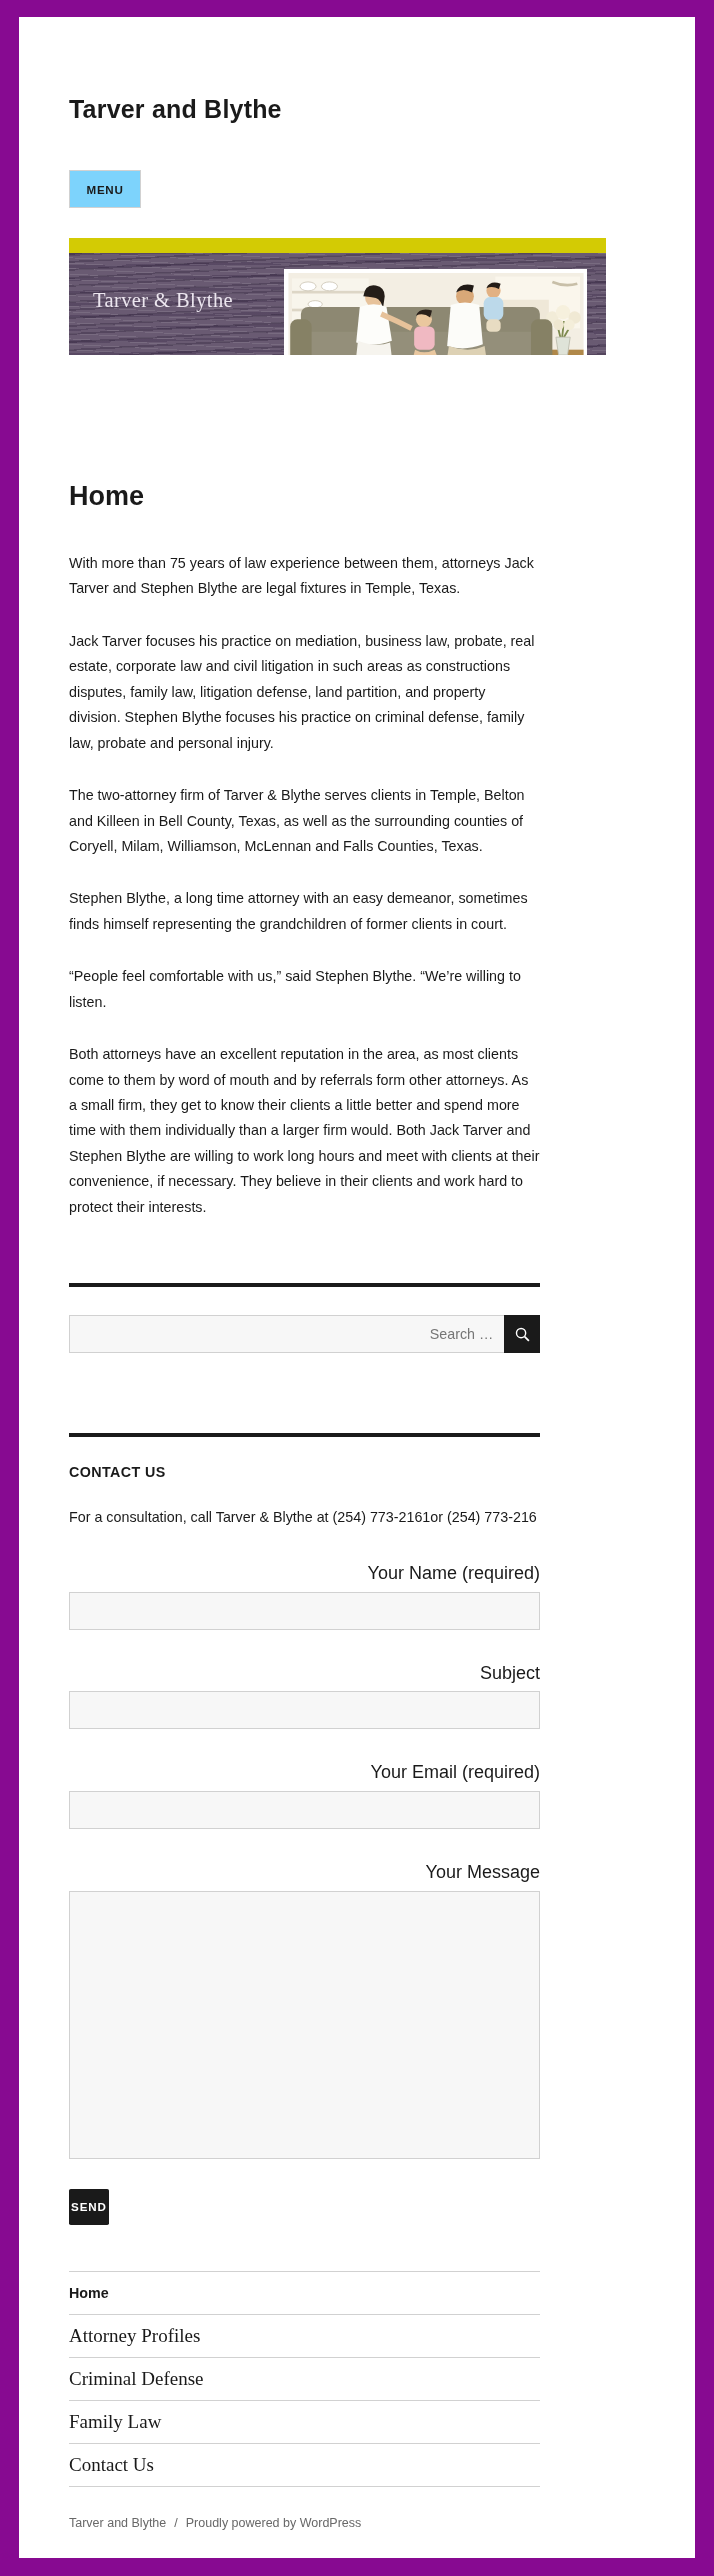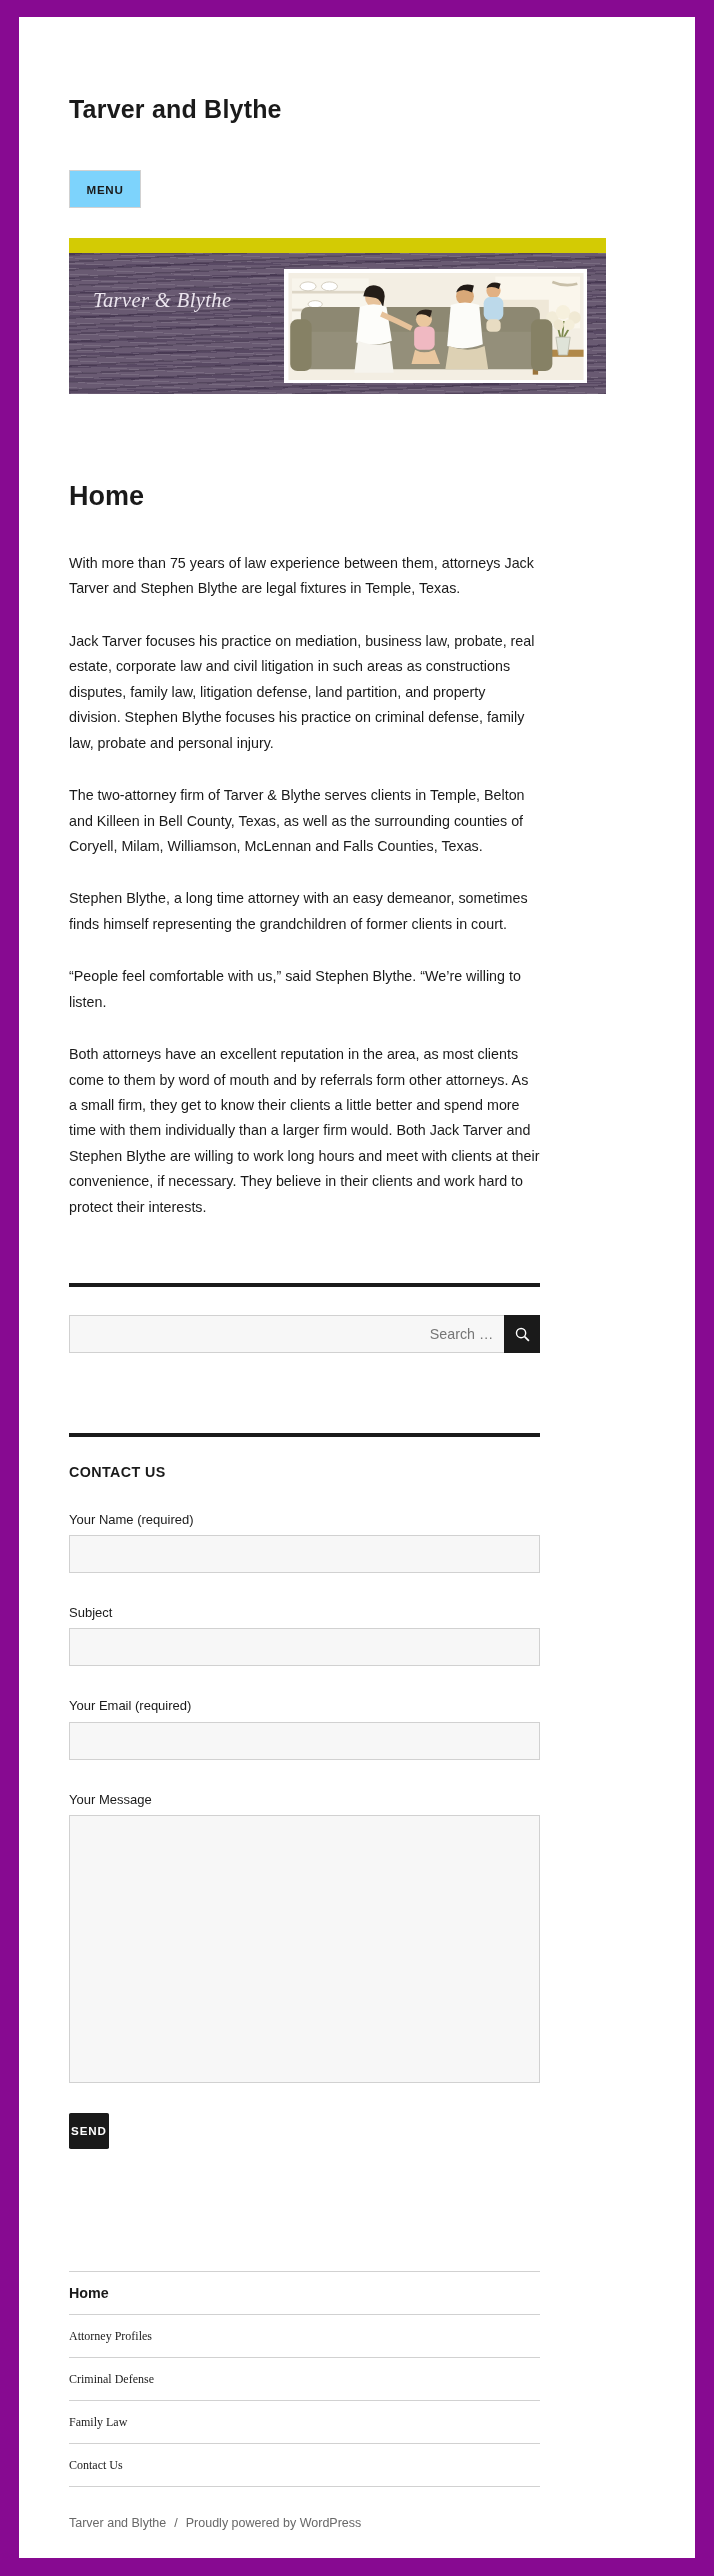--- a/index.html
+++ b/index.html
@@ -12,26 +12,25 @@
   .abs { position:absolute; }
 
   
   .site-title { left:50px; top:77px; font-size:25px; font-weight:bold; line-height:1.25; letter-spacing:0.2px; }
   .menu-btn { left:50px; top:153px; width:72px; height:38px; background:#7dd3fc; border:0.9px solid #d1d1d1;
     font-family:"Liberation Sans",sans-serif; font-size:11.6px; font-weight:bold; letter-spacing:0.7px; color:#1a1a1a; cursor:pointer; }
 
   
   .banner { left:50px; top:221px; width:537px; height:156px; }
   .banner-yellow { height:15px; background:#d3cb04; }
-  .banner-body { position:relative; height:141px; background-color:#695a72; overflow:hidden;
+  .banner-body { position:relative; height:102px; background-color:#695a72; overflow:hidden;
     background-image:
       repeating-linear-gradient(177deg, rgba(30,18,42,.28) 0 1.8px, rgba(0,0,0,0) 1.8px 8px),
       repeating-linear-gradient(183deg, rgba(255,255,255,.10) 0 0.9px, rgba(0,0,0,0) 0.9px 5.4px),
       repeating-linear-gradient(179deg, rgba(58,42,72,.35) 0 2.7px, rgba(0,0,0,0) 2.7px 12.5px);
-    font-style: italic;
   }
   .banner-title { position:absolute; left:24px; top:36px; font-family:"Liberation Serif", serif;
     font-size:20.5px; color:#ece6ef; font-weight:normal; letter-spacing:0.4px; }
   .banner-photo { position:absolute; left:215px; top:16px; width:303px; height:114px; background:#fff; padding:3.6px; }
   .banner-photo svg { display:block; width:296px; height:107px; }
 
   
   .page-title { left:50px; top:463px; font-size:27px; font-weight:bold; line-height:1.2; }
   .content { left:50px; top:534px; width:471px; font-size:14.3px; line-height:1.78; }
   .content p { margin-bottom:27px; }
@@ -42,32 +41,32 @@
   .widget-contact { top:1416px; }
   .search-form { margin-top:28px; display:flex; }
   .search-input { flex:1; height:38px; background:#f7f7f7; border:0.9px solid #d1d1d1; border-right:0;
     padding:0 10.7px; font-family:Liberation Sans, sans-serif; font-size:14.3px; color:#1a1a1a;text-align:right; }
   .search-input::placeholder { color:#767676; opacity:1; }
   .search-btn { width:36px; height:38px; background:#1a1a1a; border:0; cursor:pointer;
     display:flex; align-items:center; justify-content:center; }
   .widget-title { margin-top:27px; font-size:14.3px; font-weight:bold; letter-spacing:0.4px; }
   .contact-intro { margin-top:25px; font-size:14.3px; line-height:1.75; white-space:nowrap; }
   .form-group { margin-top:32px; }
-  .form-group label { display:block; font-size:13px; line-height:1.3; margin-bottom:6.3px; }
+  .form-group label { display:block; font-size:18px; line-height:1.3; margin-bottom:6.3px;text-align:right; }
   .text-field { width:100%; height:38px; background:#f7f7f7; border:0.9px solid #d1d1d1; padding:0 9px;
     font-family:"Liberation Sans",sans-serif; font-size:14.3px; color:#1a1a1a; }
   .textarea-field { width:100%; height:268px; background:#f7f7f7; border:0.9px solid #d1d1d1; padding:7.1px 9px;
     font-family:"Liberation Sans",sans-serif; font-size:14.3px; color:#1a1a1a; resize:none; }
   .send-btn { margin-top:27px; height:36px; padding:0 2px; background:#1a1a1a; color:#fff; border:0; border-radius:1.8px;
     font-family:"Liberation Sans",sans-serif; font-size:11.6px; font-weight:bold; letter-spacing:0.9px; cursor:pointer; }
 
   
   .footer-nav { left:50px; top:2254px; width:471px; border-top:0.9px solid #d1d1d1; }
   .footer-nav .nav-item { display:flex; align-items:center; height:43px; border-bottom:0.9px solid #d1d1d1;
-    font-family:"Liberation Serif", serif; font-size:12px; color:#1a1a1a; cursor:pointer; }
+    font-family:"Liberation Serif", serif; font-size:19px; color:#1a1a1a; cursor:pointer; }
   .footer-nav .nav-item.current { font-family:"Liberation Sans", sans-serif; font-size:14.3px; font-weight:bold; }
   .site-info { left:50px; top:2499px; font-size:12.5px; color:#686868; display:flex; gap:8px; align-items:center; }
   .site-info .sep { color:#686868; }
   .site-info a { color:#686868; text-decoration:none; cursor:pointer; }
 </style>
 </head>
 <body>
 
 <div class="page">
 
@@ -162,20 +161,21 @@
         <svg width="17" height="17" viewBox="0 0 24 24">
           <circle cx="10" cy="10" r="6.5" fill="none" stroke="#ffffff" stroke-width="2"></circle>
           <line x1="15" y1="15" x2="21" y2="21" stroke="#ffffff" stroke-width="2.4"></line>
         </svg>
       </button>
     </div>
   </div>
 
   <div class="abs widget widget-contact">
     <div class="widget-title">CONTACT US</div>
+    <p class="contact-intro">For a consultation, call Tarver &amp; Blythe at (254) 773-2161or (254) 773-216</p>
 
     <div class="form-group">
       <label>Your Name (required)</label>
       <input class="text-field" type="text" style="">
     </div>
     <div class="form-group">
       <label>Subject</label>
       <input class="text-field" type="text" style="">
     </div>
     <div class="form-group">

